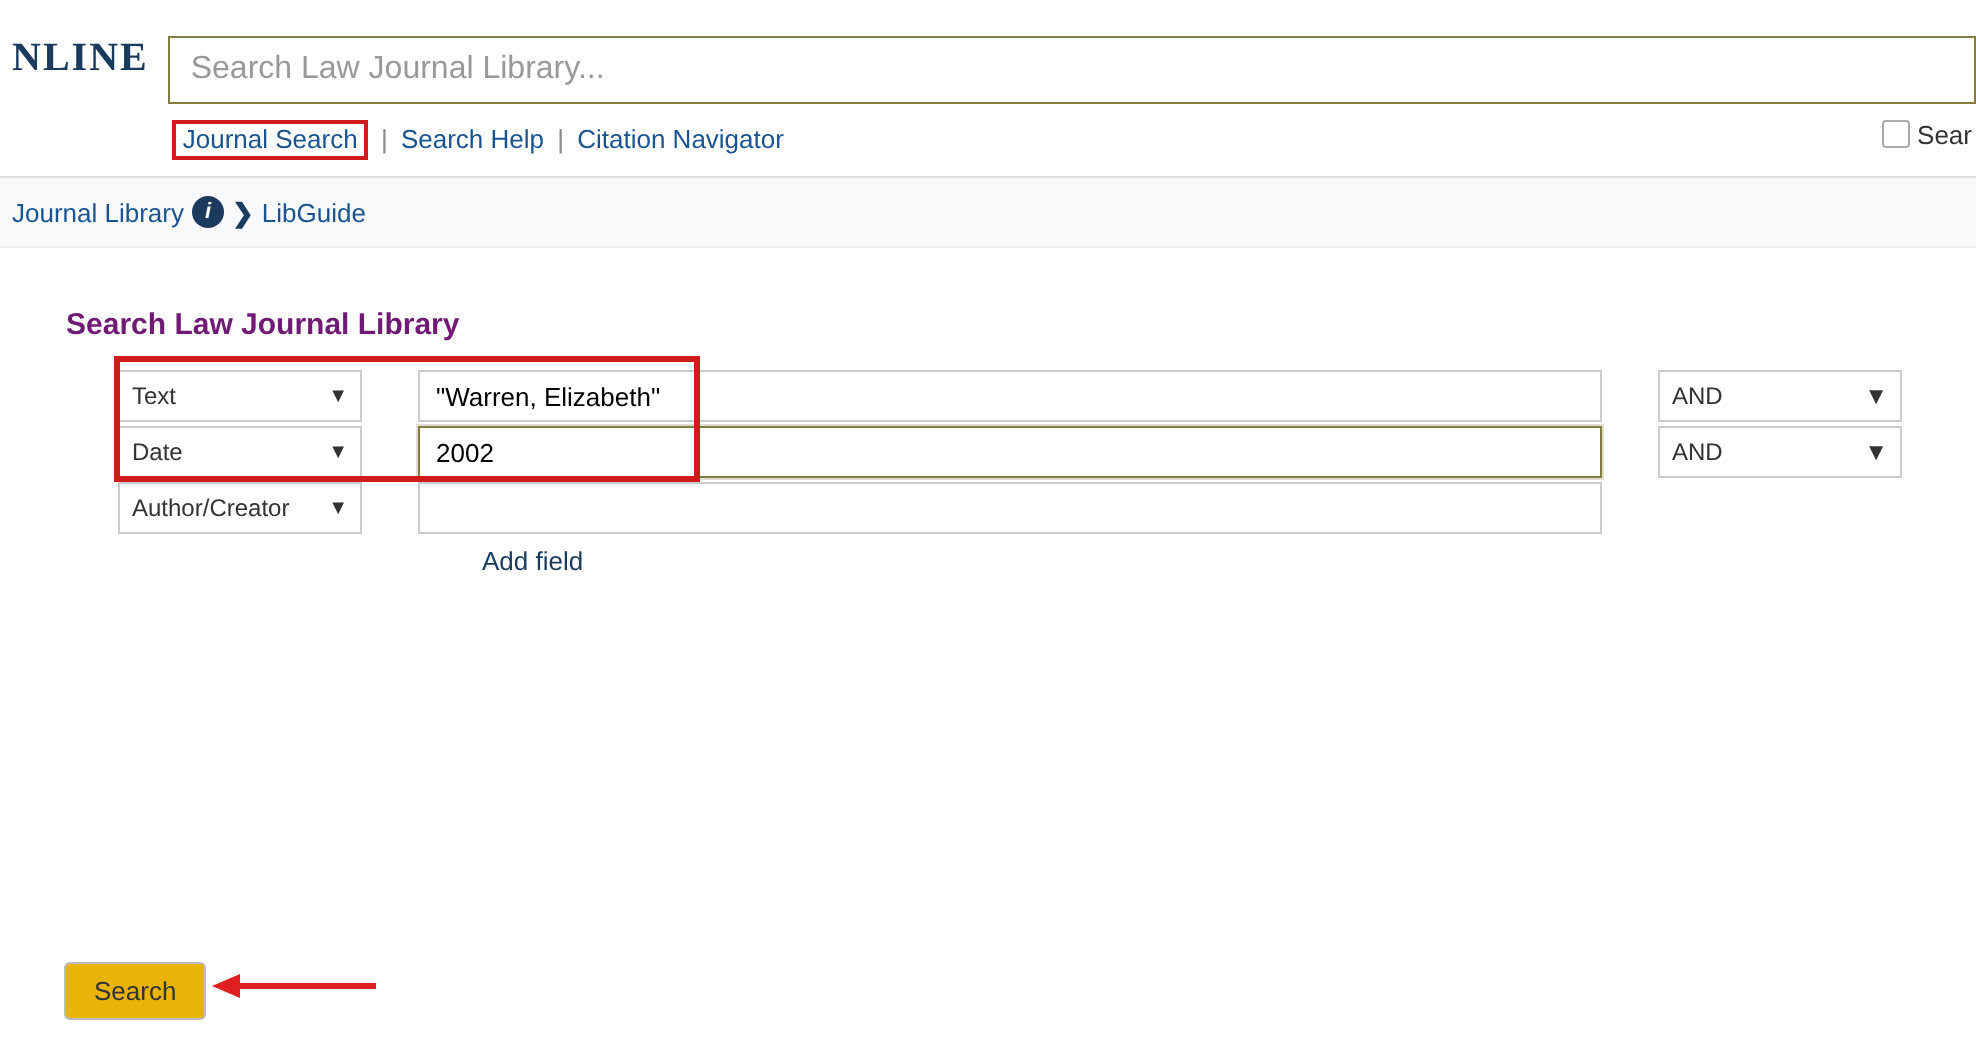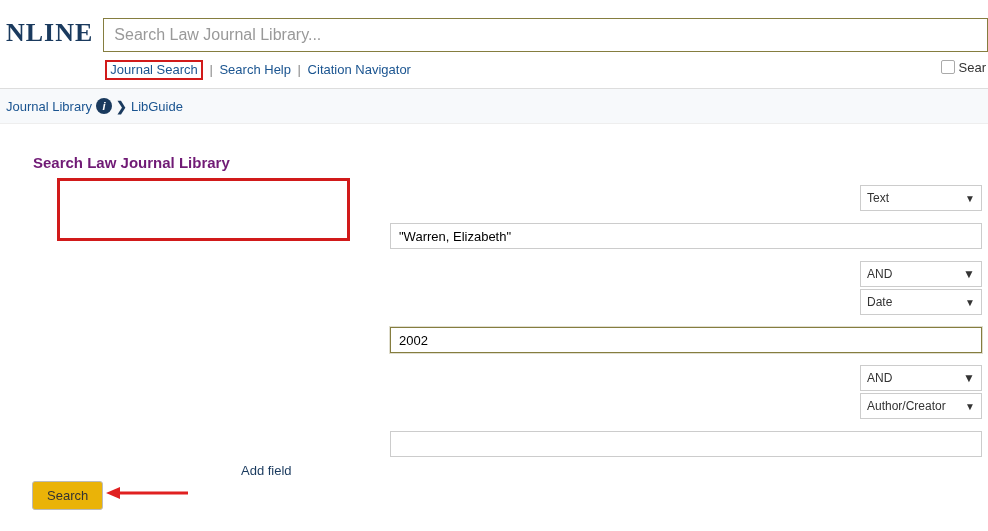--- a/index.html
+++ b/index.html
@@ -14,21 +14,21 @@
       overflow: hidden;
     }
     .top-header {
       display: flex;
       align-items: flex-start;
       padding: 0 0 0 0;
       border-bottom: 1px solid #ddd;
     }
     .logo-text {
       font-family: Georgia, 'Times New Roman', serif;
-      font-size: 26px;
+      font-size: 20px;
       font-weight: bold;
       color: #1a3a5e;
       letter-spacing: 1px;
       padding: 18px 10px 18px 6px;
     }
     .search-col {
       flex: 1;
       padding-top: 18px;
     }
     .main-search {
@@ -92,24 +92,23 @@
     .panel-title {
       font-size: 15px;
       font-weight: 600;
       color: #701a75;
       margin-bottom: 14px;
       padding-left: 6px;
     }
     .rows { padding-left: 32px; }
     .row {
       display: flex;
-      align-items: flex-end;
-      gap: 12px;
+      align-items: center;
+      gap: 28px;
       margin-bottom: 2px;
-      flex-direction: column;
     }
     .field-select {
       width: 122px;
       height: 26px;
       border: 1px solid #ccc;
       background: #fff;
       padding: 0 6px;
       font-size: 12px;
       display: flex;
       align-items: center;

